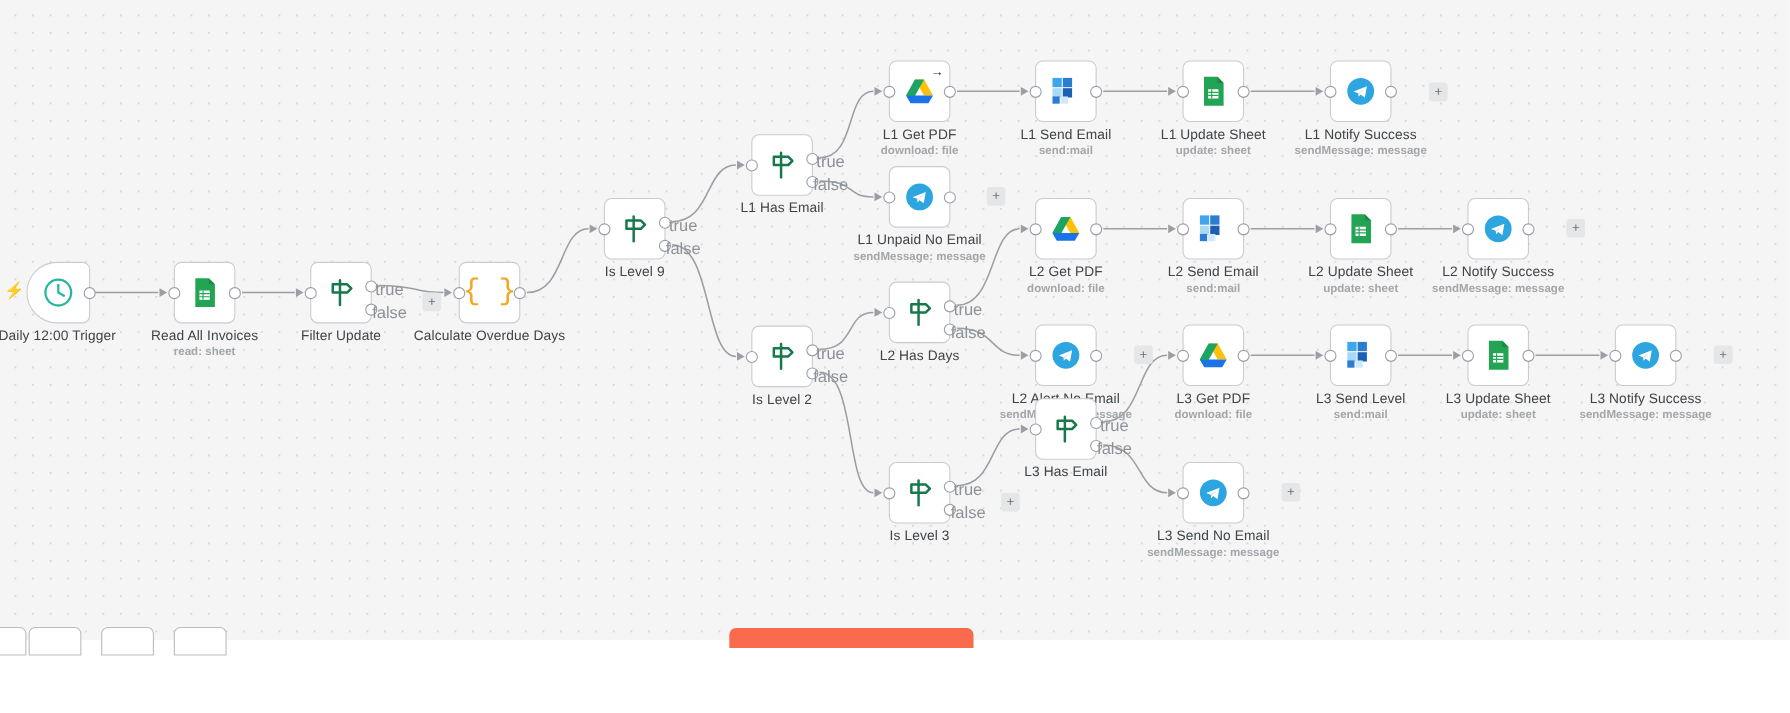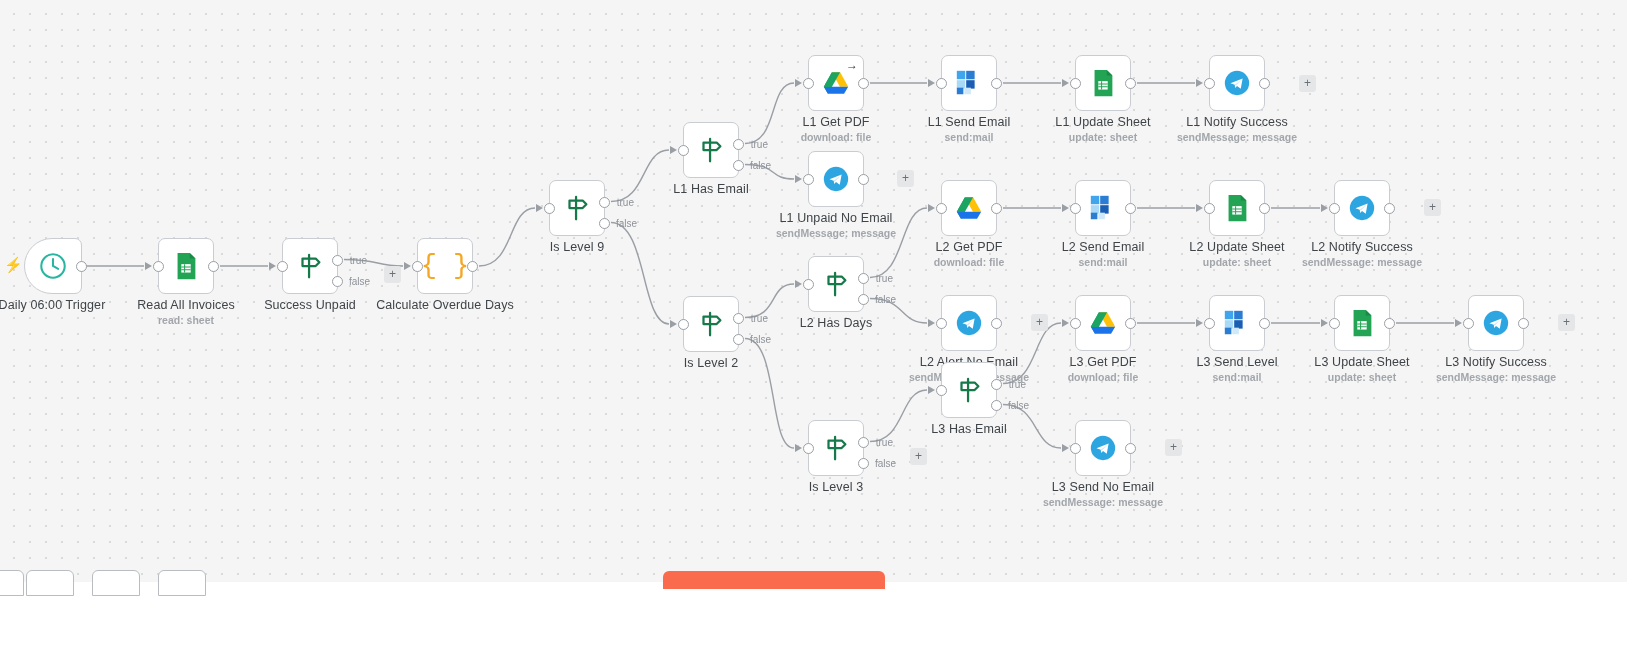--- a/index.html
+++ b/index.html
@@ -67,21 +67,21 @@
     top: 50%;
     margin-top: -5.5px;
   }
   .port.in  { left: -6px; }
   .port.out { right: -6px; }
   .port.out2-t { right: -6px; top: 16px; margin-top: 0; }
   .port.out2-f { right: -6px; top: 37px; margin-top: 0; }
 
   .port-label {
     position: absolute;
-    font-size: 10px;
+    font-size: 15px;
     color: #8d9299;
     white-space: nowrap;
   }
   .plabel-t { right: -30px; top: 16px; }
   .plabel-f { right: -33px; top: 37px; }
 
   .arrow-in {
     position: absolute;
     left: -14px; top: 50%; margin-top: -4px;
     width: 0; height: 0;
@@ -175,21 +175,21 @@
     </svg>
   <div id="nodes-layer">
       <div class="node-wrap" style="left: 24px; top: 238px;">
         <div class="node trigger">
           <svg class="icon" viewBox="0 0 32 32">
             <circle cx="16" cy="16" r="12.5" fill="none" stroke="#29b6a0" stroke-width="2.2"></circle>
             <path d="M16 8.5 V16 L21.5 19" fill="none" stroke="#29b6a0" stroke-width="2.2" stroke-linecap="round"></path>
           </svg>
           <span class="port out"></span>
         </div>
-        <div class="node-label">Daily 06:00 Trigger</div>
+        <div class="node-label">Daily 12:00 Trigger</div>
       </div>
       <div class="node-wrap" style="left: 158px; top: 238px;">
         <div class="node">
           <svg class="icon" viewBox="0 0 32 32">
             <path d="M7 2h13l6 6v22H7z" fill="#23a455"></path>
             <path d="M20 2l6 6h-6z" fill="#1a8a46"></path>
             <rect x="11" y="14" width="10" height="9" fill="#ffffff"></rect>
             <path d="M11 17h10M11 20h10M14.5 14v9" stroke="#23a455" stroke-width="1.1"></path>
           </svg>
           <span class="port in"></span>
@@ -205,21 +205,21 @@
             <path d="M9 8h14l4 4-4 4H9z" fill="none" stroke="#16794a" stroke-width="2.4" stroke-linejoin="round"></path>
             <path d="M16 4v24" stroke="#16794a" stroke-width="2.4" stroke-linecap="round"></path>
           </svg>
           <span class="port in"></span>
           <span class="arrow-in"></span>
           <span class="port out2-t"></span>
           <span class="port out2-f"></span>
           <span class="port-label plabel-t">true</span>
           <span class="port-label plabel-f">false</span>
         </div>
-        <div class="node-label">Success Unpaid</div>
+        <div class="node-label">Filter Update</div>
       </div>
       <div class="node-wrap" style="left: 417px; top: 238px;">
         <div class="node">
           <span class="icon-code">{&nbsp;}</span>
           <span class="port in"></span>
           <span class="arrow-in"></span>
           <span class="port out"></span>
         </div>
         <div class="node-label">Calculate Overdue Days</div>
       </div>

